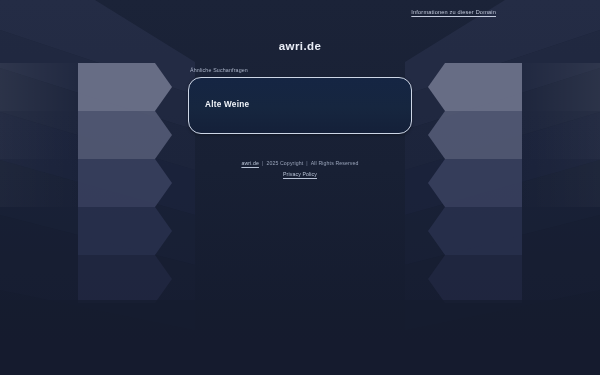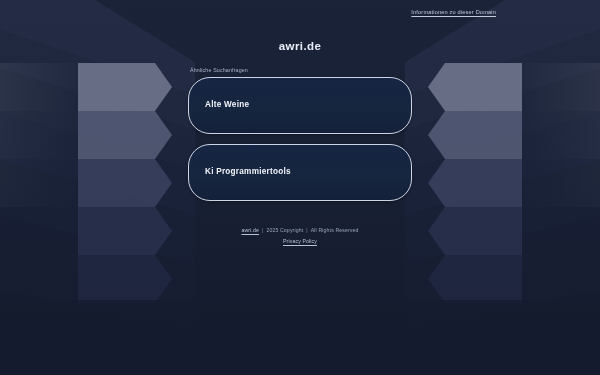--- a/index.html
+++ b/index.html
@@ -85,21 +85,21 @@
     white-space:nowrap;
   }
 
   
   .cards { display:flex; flex-direction:column; gap:10px; }
 
   .card {
     position:relative;
     height:57px;
     border:1px solid #cdd6e6;
-    border-radius:22px;
+    border-radius:13px;
     background:linear-gradient(180deg,#152543 0%,#16263f 55%,#142039 100%);
     display:flex;
     align-items:center;
     padding:0 16px;
     cursor:pointer;
     box-shadow:0 1px 3px rgba(0,0,0,.35);
   }
   .card-label {
     font-size:8.2px;
     font-weight:bold;
@@ -229,23 +229,20 @@
 
     <div class="related-label">Ähnliche Suchanfragen</div>
 
     <div class="cards">
 
       <div class="card">
         <span class="card-label">Alte Weine</span>
       </div>
 
 
-      <div class="card">
-        <span class="card-label">Ki Programmiertools</span>
-      </div>
 
     </div>
   </div>
 
   <div class="footer">
     <div class="footer-line">
       <a class="footer-domain">awri.de</a>
       <span class="footer-sep">|</span>
       <span>2025 Copyright</span>
       <span class="footer-sep">|</span>

